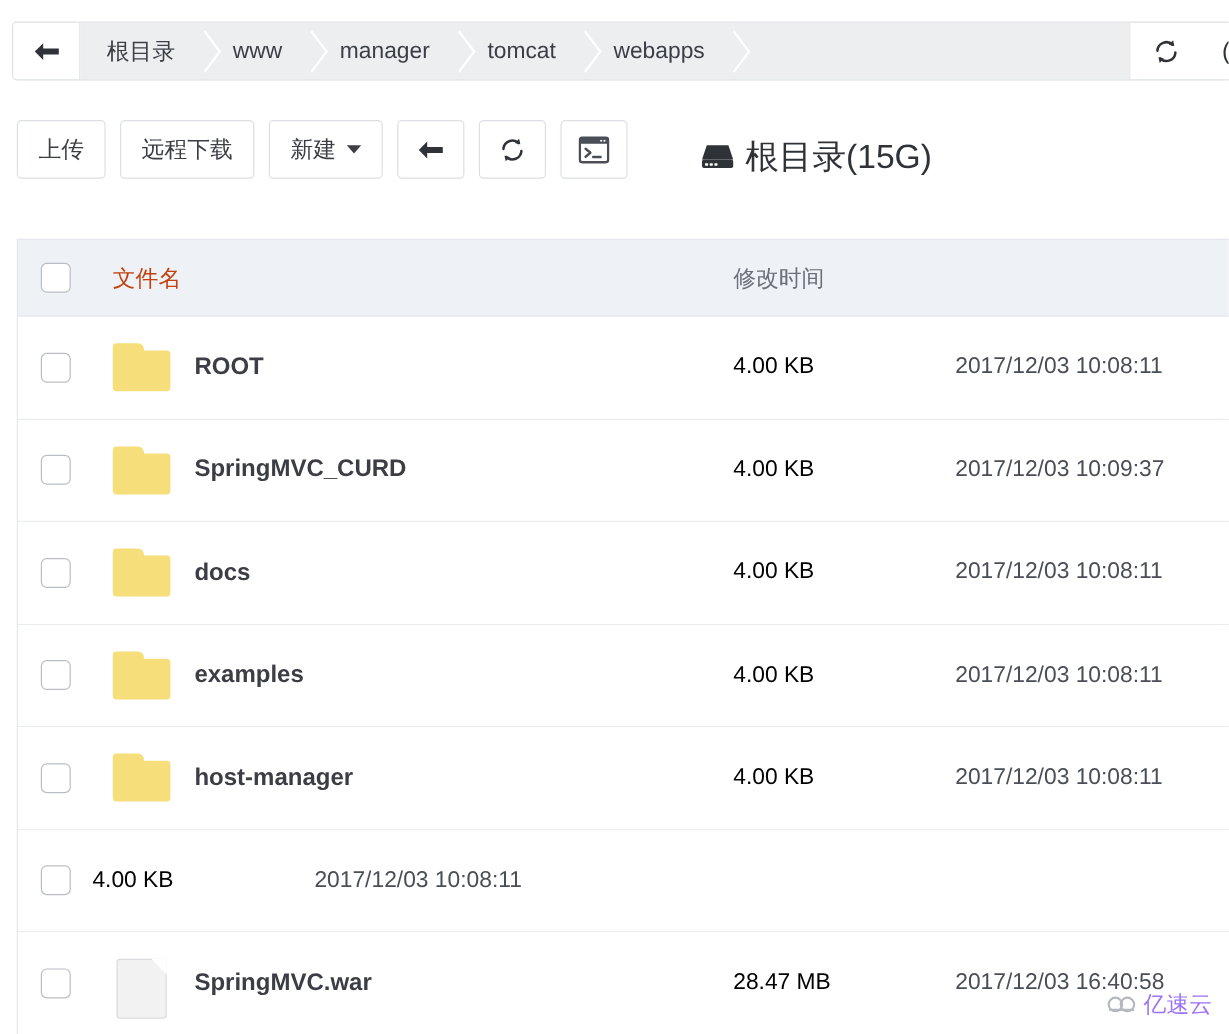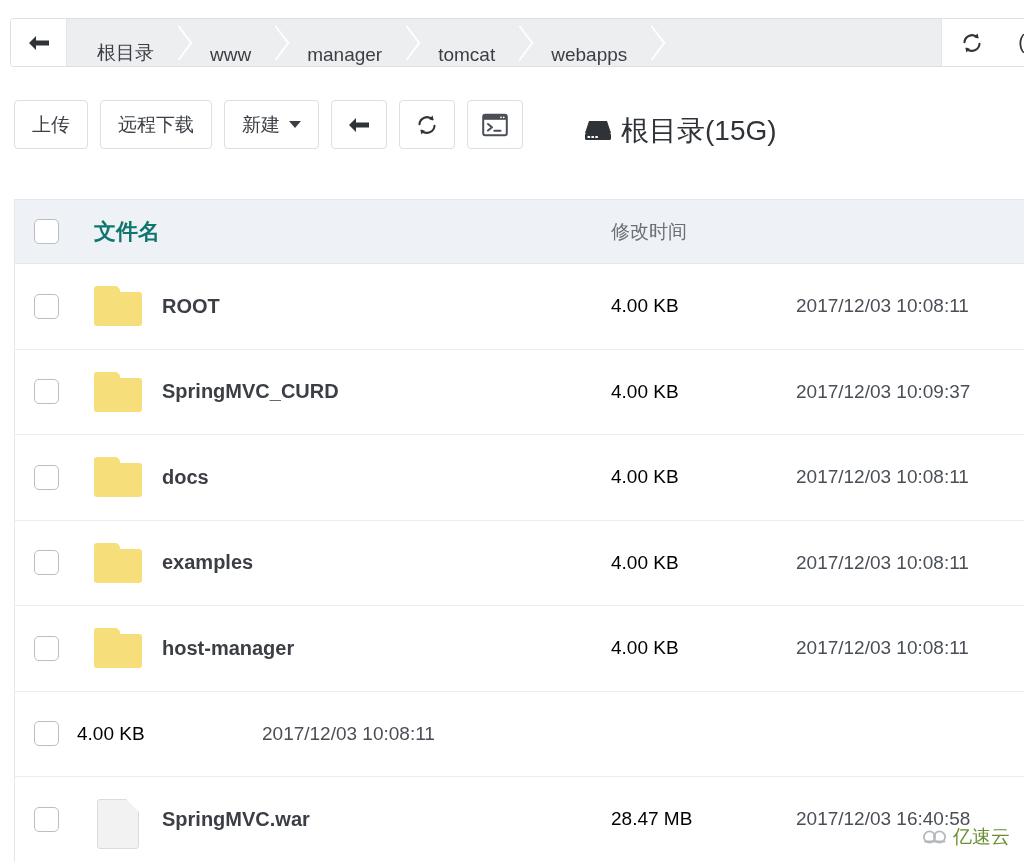--- a/index.html
+++ b/index.html
@@ -43,22 +43,22 @@
     flex: 1 1 auto;
     background: #eceef0;
     display: flex;
     align-items: stretch;
     position: relative;
     min-width: 0;
   }
   .crumb {
     position: relative;
     display: flex;
-    align-items: flex-end;
-    padding: 0 26px 0 30px;
+    align-items: center;
+    padding: 0 26px 0 22px;
     font-size: 19px;
     color: #3b3f45;
     white-space: nowrap;
     cursor: pointer;
     background: transparent;
   }
   .crumb .chev {
     position: absolute;
     right: -10px; top: 50%;
     width: 22px; height: 22px;
@@ -172,21 +172,21 @@
   }
   .c-date {
     flex: 1 1 auto;
     font-size: 19px;
     color: #4a4f57;
   }
   .thead .c-size, .thead .c-date {
     color: #6b7078;
     font-size: 19px;
   }
-  .thead .c-name { color: #0f766e; font-size: 22px; font-weight: bold; }
+  .thead .c-name { color: #c2410c; font-size: 19px; }
 
   .cbox {
     width: 25px; height: 25px;
     border: 1px solid #b9bdc4;
     border-radius: 5px;
     background: #fff;
     cursor: pointer;
   }
 
   
@@ -222,21 +222,21 @@
     color: #3b3f45;
     white-space: nowrap;
     font-weight: bold;
   }
 
   
   .watermark {
     position: absolute;
     right: 14px; bottom: 12px;
     display: flex; align-items: center; gap: 5px;
-    color: #4d7c0f;
+    color: #8b5cf6;
     font-size: 19px;
     opacity: .85;
     pointer-events: none;
   }
 </style>
 </head>
 <body>
 
 <div class="page">
 

